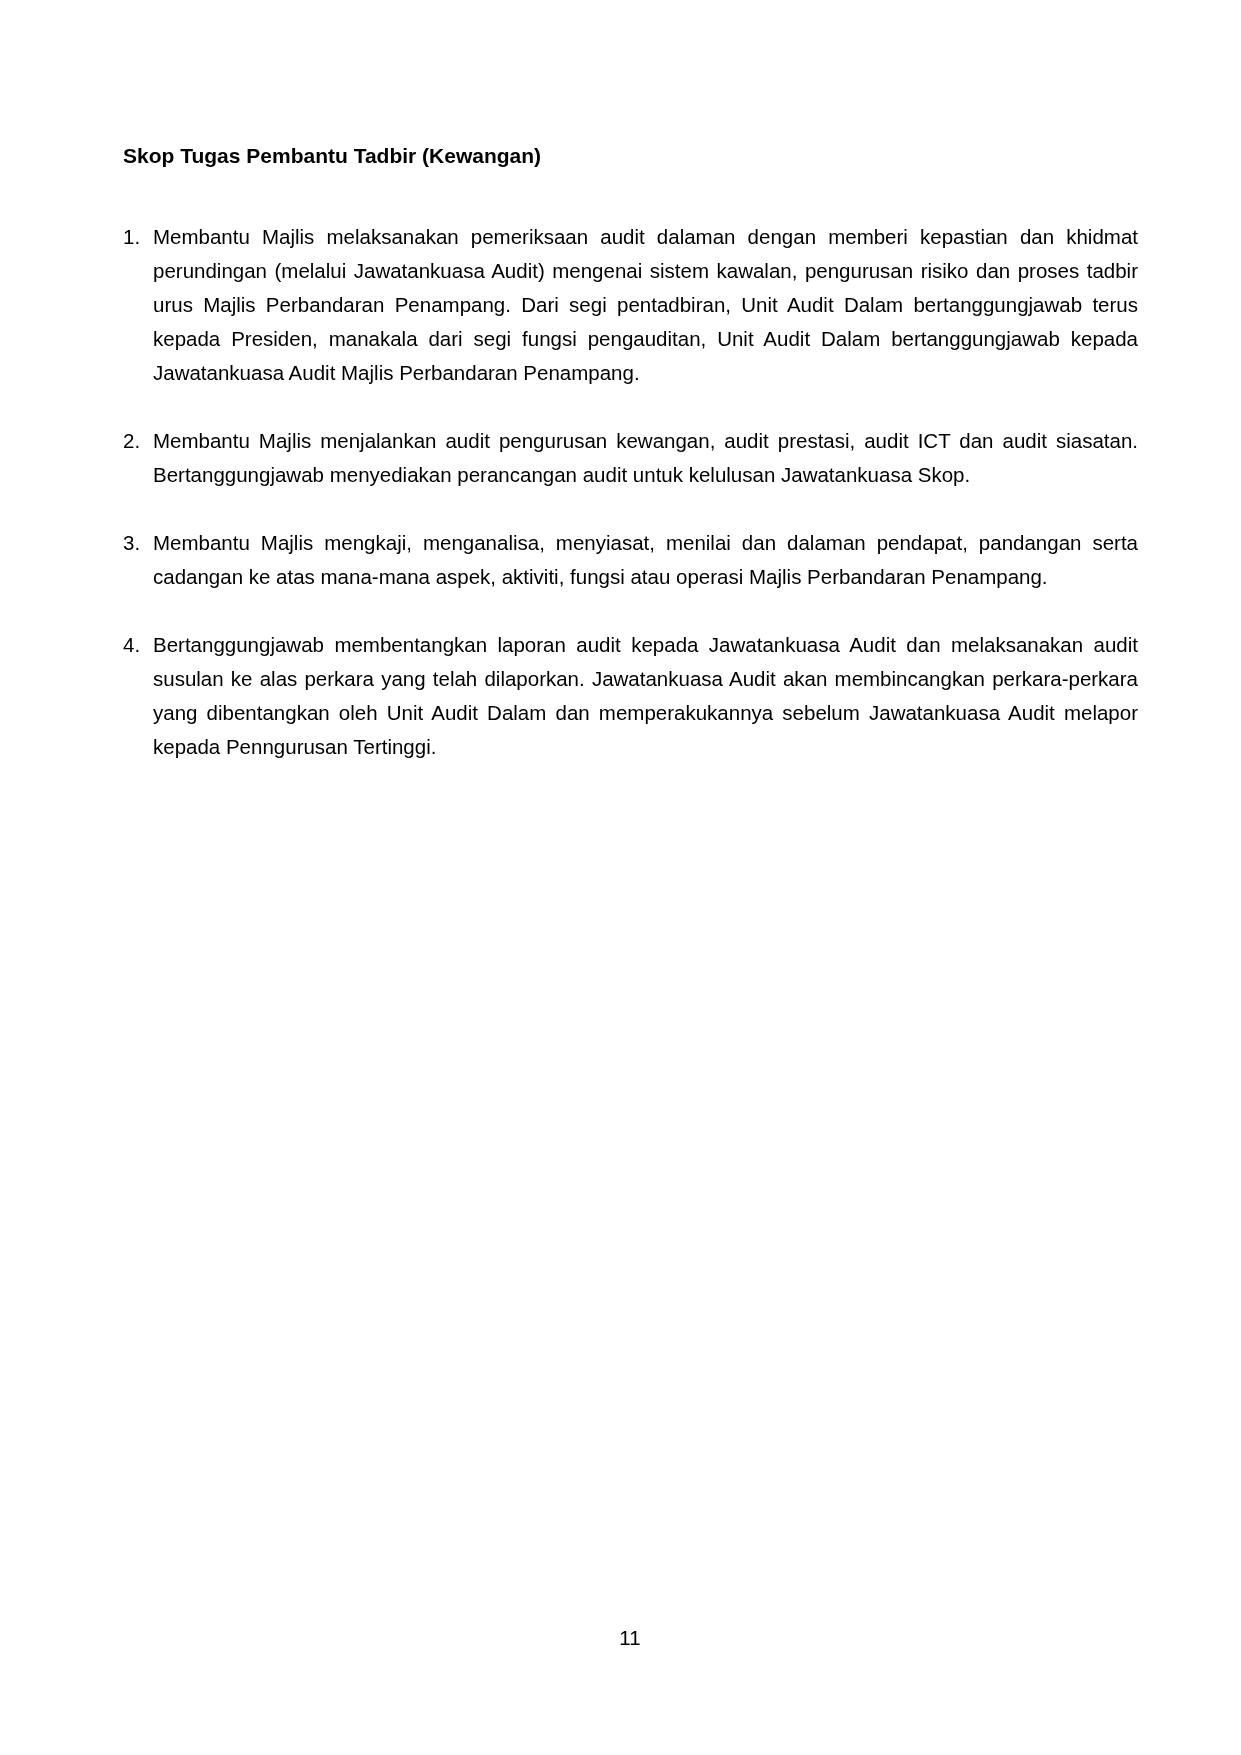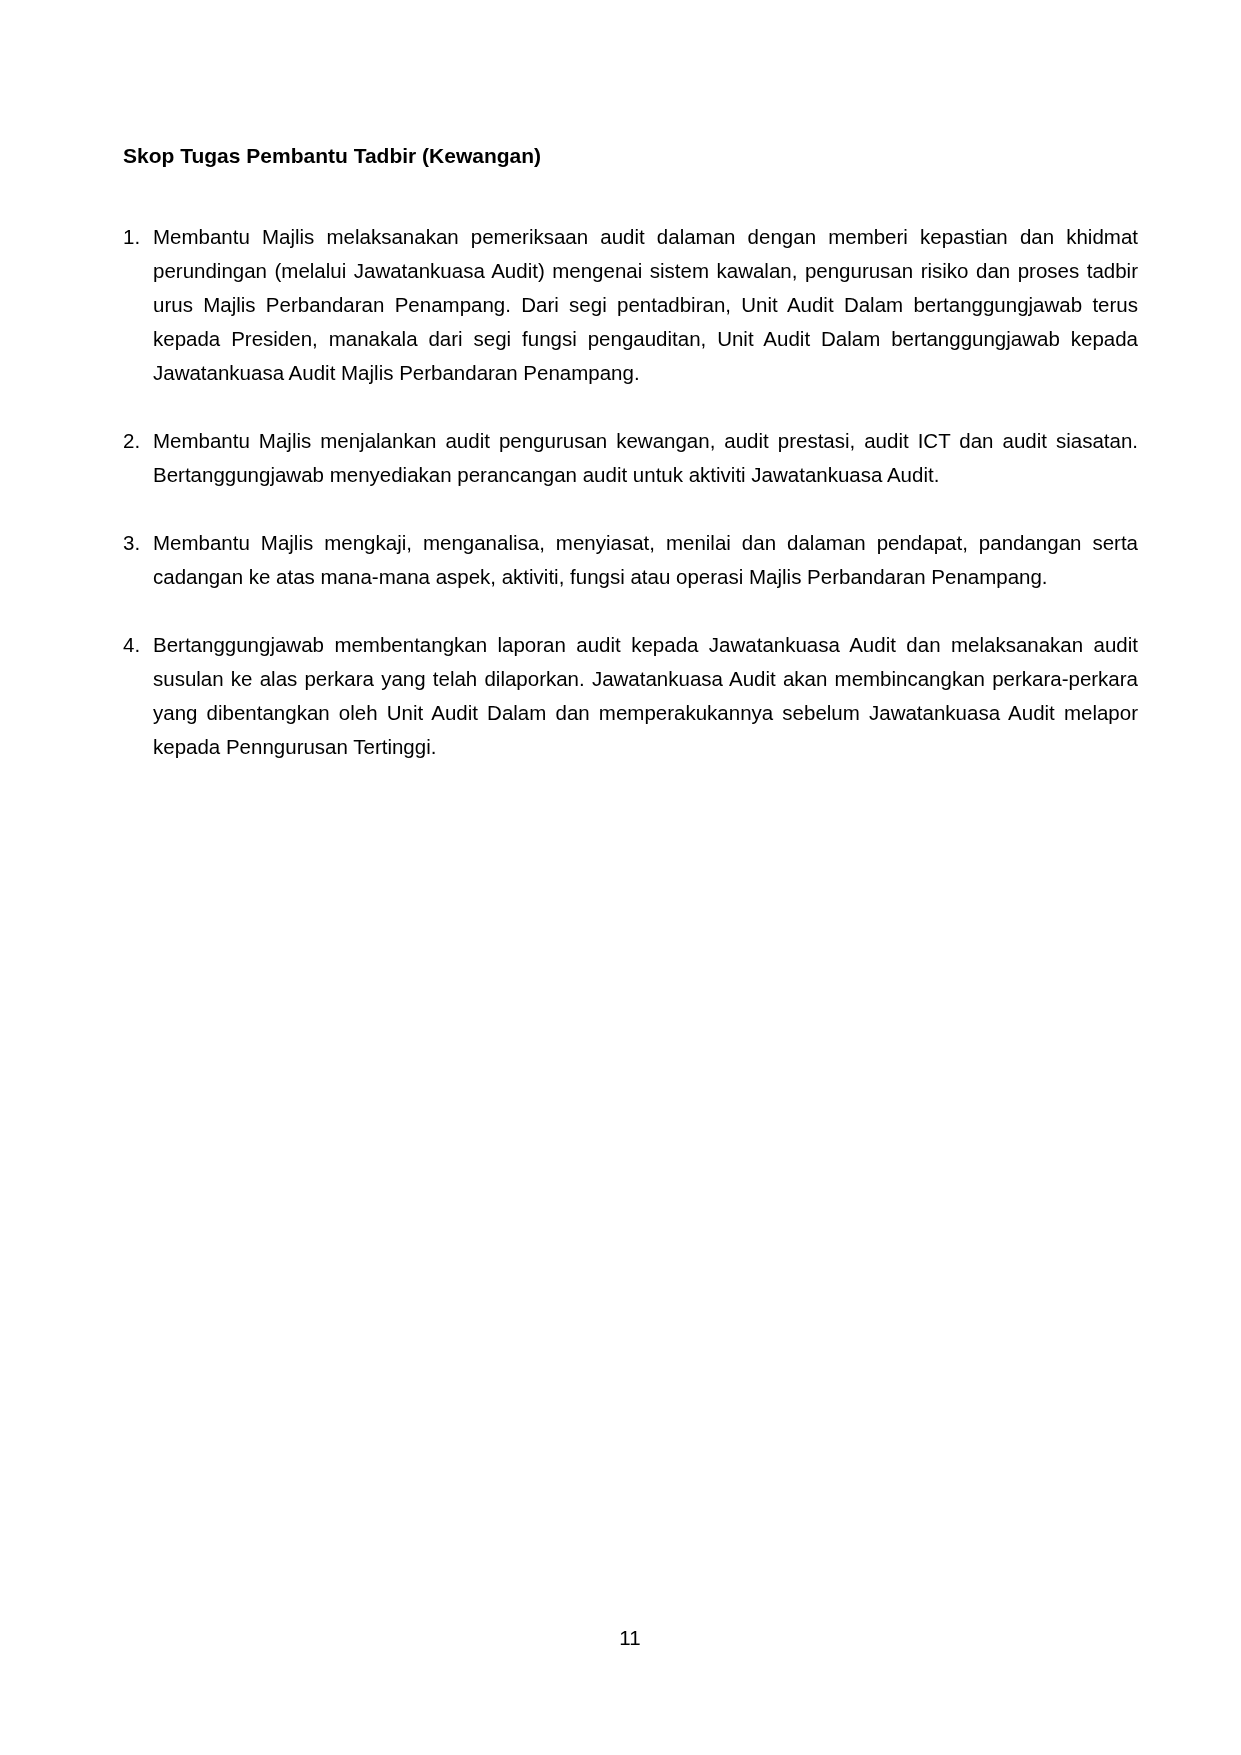--- a/index.html
+++ b/index.html
@@ -72,21 +72,21 @@
 <div class="page">
   <h1 class="title">Skop Tugas Pembantu Tadbir (Kewangan)</h1>
 
   <ol class="list">
     <li class="item">
       <span class="item-num">1.</span>
       <span class="item-text">Membantu Majlis melaksanakan pemeriksaan audit dalaman dengan memberi kepastian dan khidmat perundingan (melalui Jawatankuasa Audit) mengenai sistem kawalan, pengurusan risiko dan proses tadbir urus Majlis Perbandaran Penampang. Dari segi pentadbiran, Unit Audit Dalam bertanggungjawab terus kepada Presiden, manakala dari segi fungsi pengauditan, Unit Audit Dalam bertanggungjawab kepada Jawatankuasa Audit Majlis Perbandaran Penampang.</span>
     </li>
     <li class="item">
       <span class="item-num">2.</span>
-      <span class="item-text">Membantu Majlis menjalankan audit pengurusan kewangan, audit prestasi, audit ICT dan audit siasatan. Bertanggungjawab menyediakan perancangan audit untuk aktiviti Jawatankuasa Audit.</span>
+      <span class="item-text">Membantu Majlis menjalankan audit pengurusan kewangan, audit prestasi, audit ICT dan audit siasatan. Bertanggungjawab menyediakan perancangan audit untuk kelulusan Jawatankuasa Skop.</span>
     </li>
     <li class="item">
       <span class="item-num">3.</span>
       <span class="item-text">Membantu Majlis mengkaji, menganalisa, menyiasat, menilai dan dalaman pendapat, pandangan serta cadangan ke atas mana-mana aspek, aktiviti, fungsi atau operasi Majlis Perbandaran Penampang.</span>
     </li>
     <li class="item">
       <span class="item-num">4.</span>
       <span class="item-text">Bertanggungjawab membentangkan laporan audit kepada Jawatankuasa Audit dan melaksanakan audit susulan ke alas perkara yang telah dilaporkan. Jawatankuasa Audit akan membincangkan perkara-perkara yang dibentangkan oleh Unit Audit Dalam dan memperakukannya sebelum Jawatankuasa Audit melapor kepada Penngurusan Tertinggi.</span>
     </li>
   </ol>

